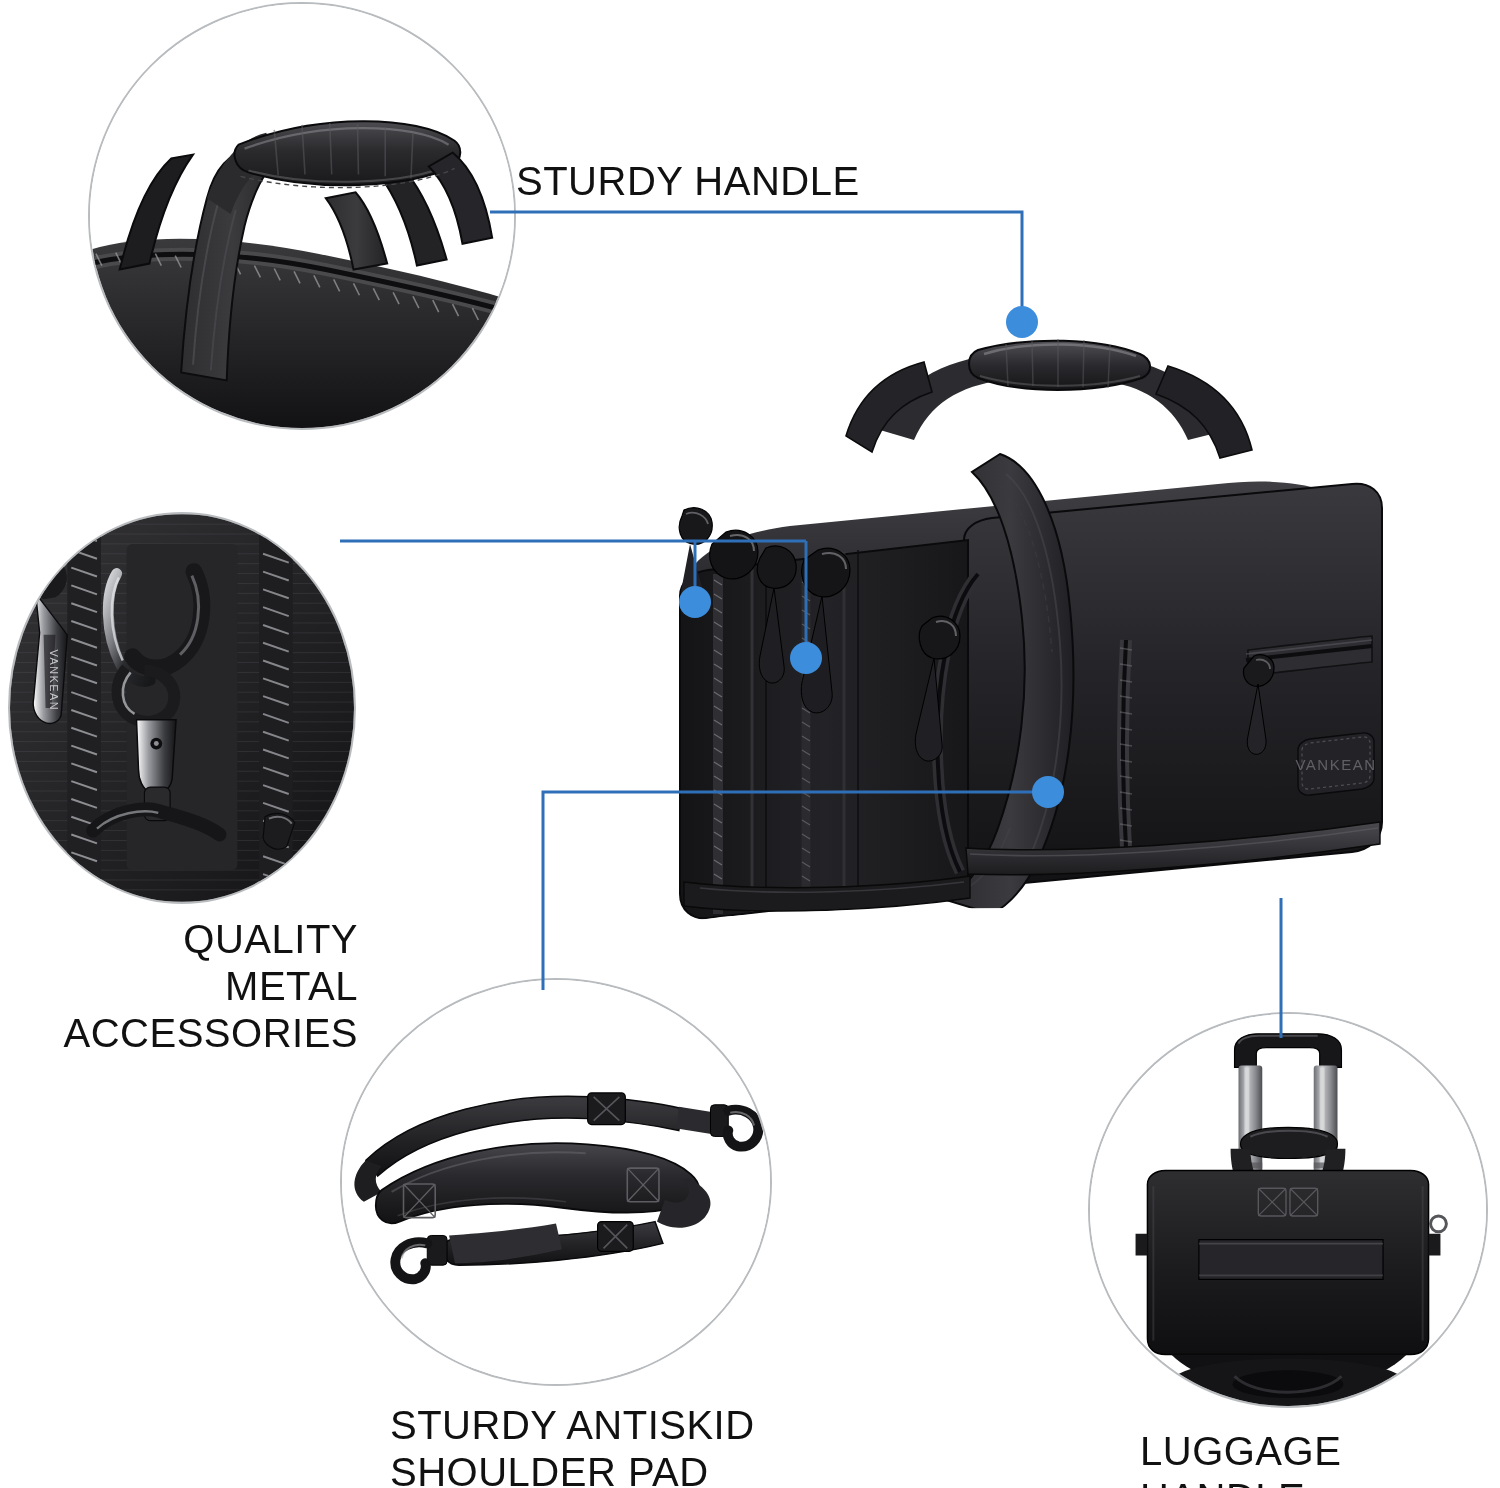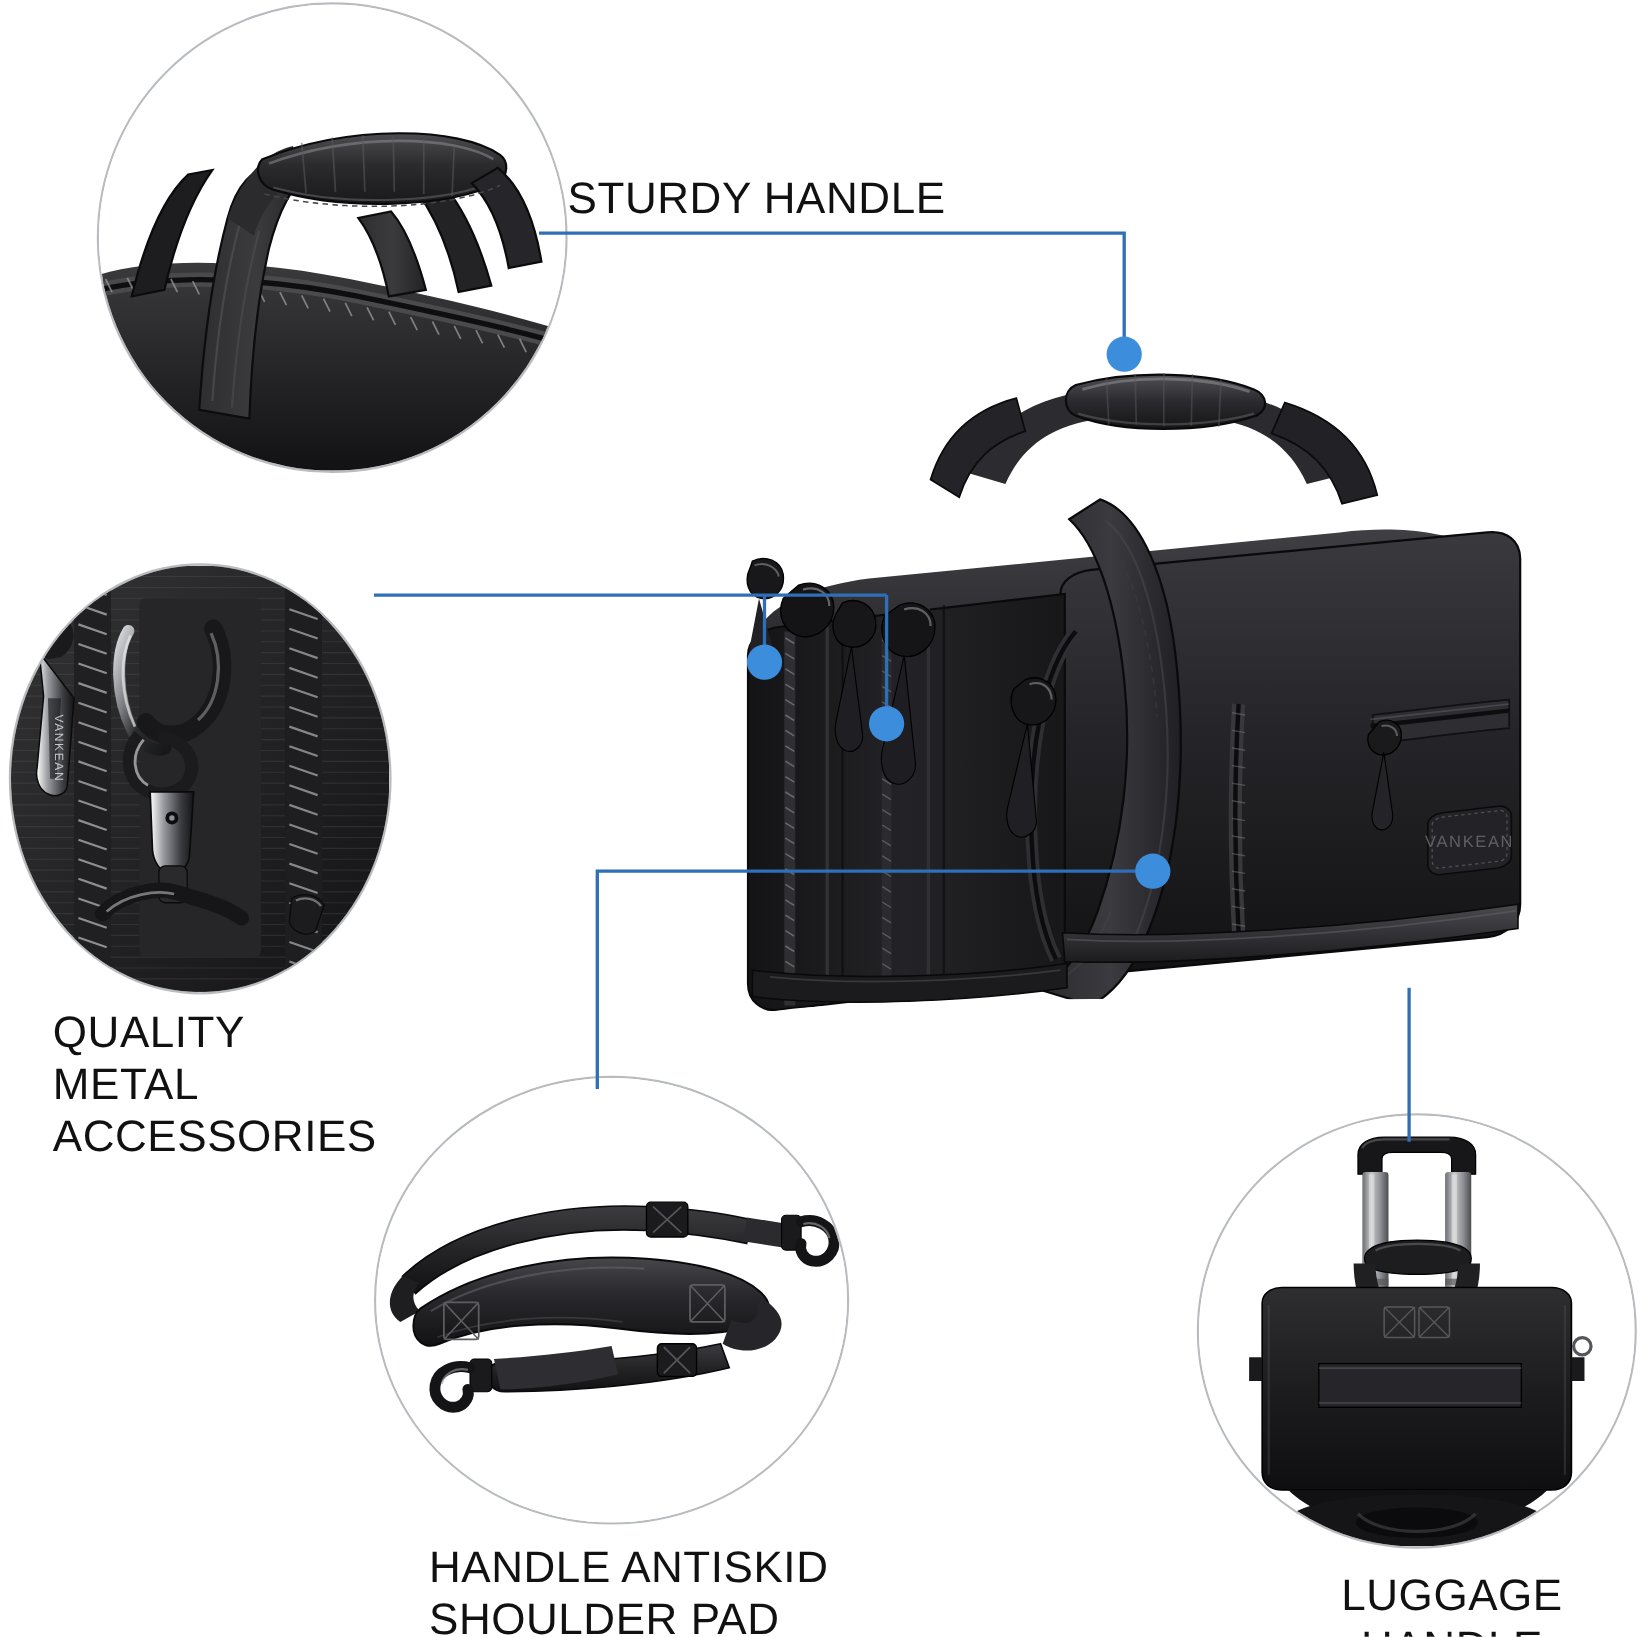--- a/index.html
+++ b/index.html
@@ -15,23 +15,23 @@
            border:2px solid #b9bcbf;background:#ffffff;box-sizing:border-box;}
   .callout svg{display:block;width:100%;height:100%;}
 
   #callout-handle{left:88px;  top:2px;    width:428px; height:428px;}
   #callout-metal {left:8px;   top:512px;  width:348px; height:392px; border-radius:50%;}
   #callout-strap {left:340px; top:978px;  width:432px; height:408px;}
   #callout-luggage{left:1088px;top:1012px; width:400px; height:396px;}
 
   
   .label{position:absolute;color:#111111;font-weight:400;
-         letter-spacing:.5px;line-height:1.18;white-space:pre-line;text-align:center;}
+         letter-spacing:.5px;line-height:1.18;white-space:pre-line;}
   #label-handle  {left:516px; top:158px;  font-size:40px;}
-  #label-metal   {left:48px;  top:916px;  font-size:40px; width:310px; text-align:left;}
+  #label-metal   {left:48px;  top:916px;  font-size:40px; width:310px; text-align:right;}
   #label-strap   {left:390px; top:1402px; font-size:40px; width:400px; text-align:left;}
   #label-luggage {left:1140px;top:1428px; font-size:40px;}
 
   
   .lines{position:absolute;left:0;top:0;width:1500px;height:1488px;pointer-events:none;}
   .dot{position:absolute;border-radius:50%;background:#3d8ddd;}
 
   #dot-handle  {left:1006px;top:306px;width:32px;height:32px;}
   #dot-metal-a {left:679px; top:586px;width:32px;height:32px;}
   #dot-metal-b {left:790px; top:642px;width:32px;height:32px;}
@@ -248,21 +248,21 @@
       <path d="M264 247 l24 24 M288 247 l-24 24" stroke="#55555a" stroke-width="1.6"></path>
 
       <g>
         <rect x="86" y="258" width="20" height="30" rx="4" fill="#1a1a1d" stroke="#000" stroke-width="1"></rect>
         <path d="M86 266 C70 262 56 270 54 282 C52 294 62 304 74 302 C82 300 86 292 84 286" stroke="#141416" stroke-width="10" fill="none" stroke-linecap="round"></path>
         <path d="M84 268 C72 265 62 272 60 281" stroke="#9d9ea2" stroke-width="2" fill="none" opacity=".6"></path>
       </g>
     </svg>
   </div>
 
-  <div class="label" id="label-strap"><span>HANDLE ANTISKID</span><br><span>SHOULDER PAD</span></div>
+  <div class="label" id="label-strap"><span>STURDY ANTISKID</span><br><span>SHOULDER PAD</span></div>
 
   <div class="callout" id="callout-luggage">
     <svg viewBox="0 0 400 396">
       <defs>
         <linearGradient id="bagBack" x1="0" y1="0" x2="0" y2="1">
           <stop offset="0" stop-color="#2e2e31"></stop>
             <stop offset=".55" stop-color="#1b1b1d"></stop>
           <stop offset="1" stop-color="#0f0f11"></stop>
         </linearGradient>
         <linearGradient id="poleG" x1="0" y1="0" x2="1" y2="0">

